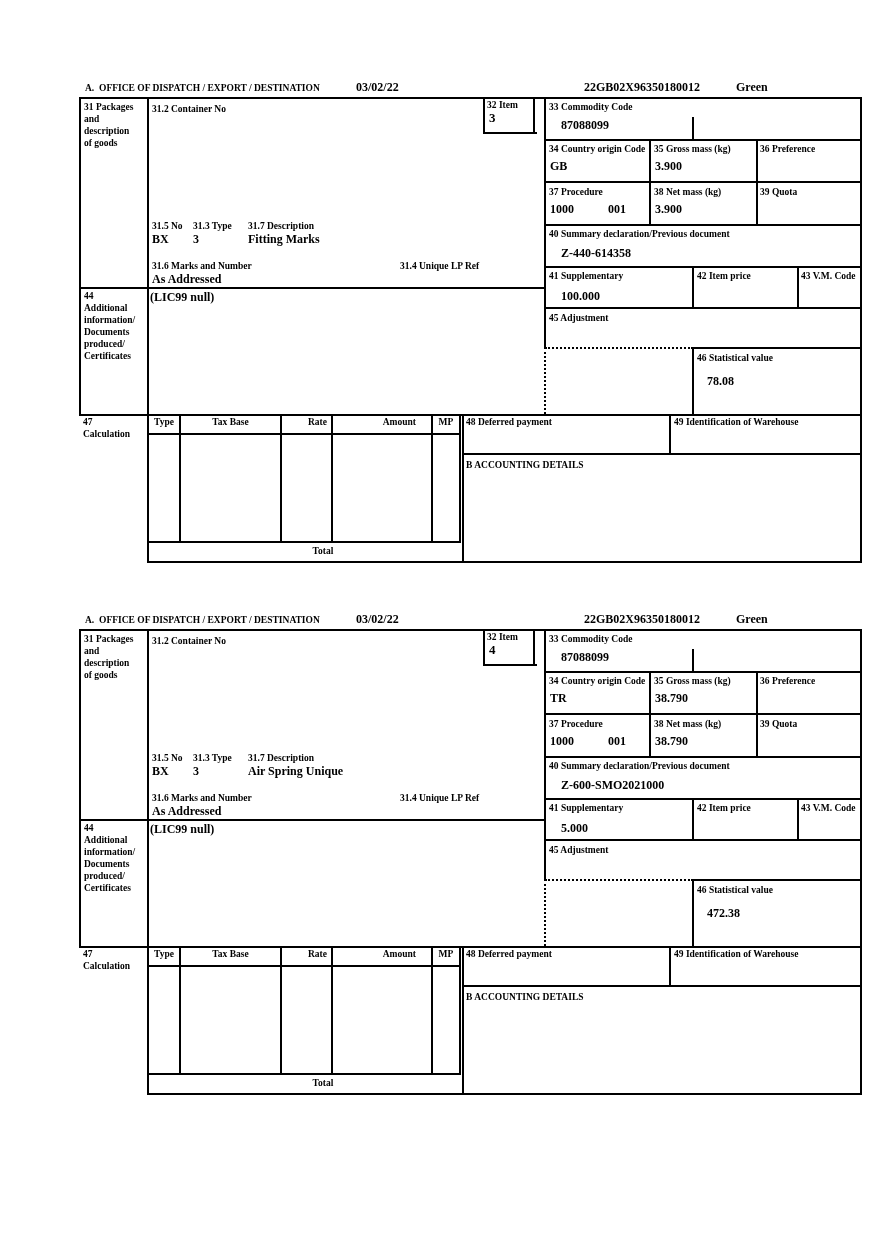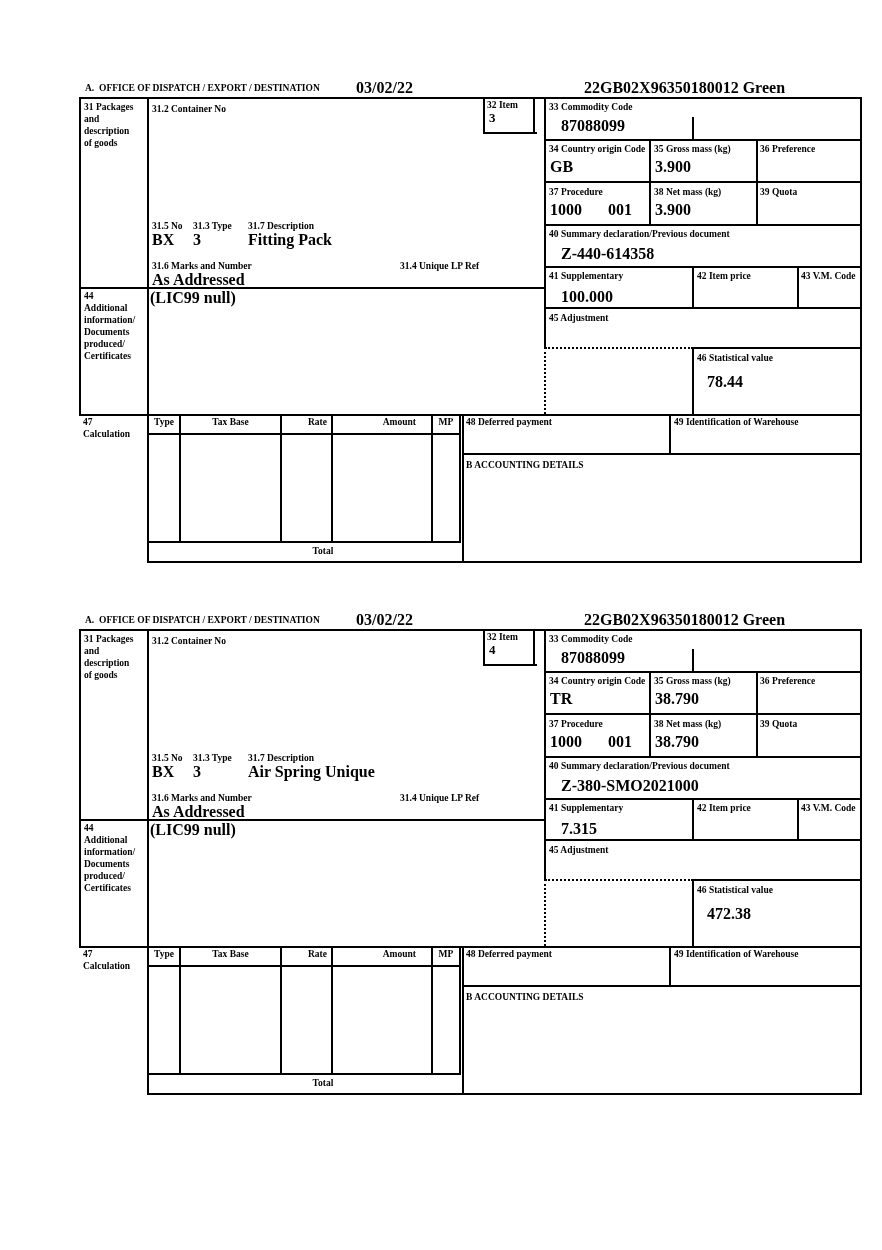--- a/index.html
+++ b/index.html
@@ -1,28 +1,28 @@
 <!DOCTYPE html>
 <html><head>
 <meta charset="utf-8">
 <style>
   html,body{margin:0;padding:0;background:#ffffff;}
   .page{position:relative;width:882px;height:1250px;background:#ffffff;color:#000;
         font-family:"Liberation Serif","DejaVu Serif",serif;overflow:hidden;}
   .section{position:absolute;left:0;width:882px;height:484px;}
   .lbl{position:absolute;font-size:9.5px;font-weight:700;line-height:11px;white-space:pre;}
-  .val{position:absolute;font-size:16px;font-weight:700;line-height:15px;white-space:pre;}
+  .val{position:absolute;font-size:12px;font-weight:700;line-height:15px;white-space:pre;}
   .val-sm{position:absolute;font-size:13px;font-weight:700;line-height:14px;white-space:pre;}
   .colh{position:absolute;top:337px;font-size:9.5px;font-weight:700;line-height:11px;}
   .c{text-align:center;} .r{text-align:right;}
   .hl{position:absolute;height:2px;background:#000;}
   .vl{position:absolute;width:2px;background:#000;}
   .hld{position:absolute;height:0;border-top:2px dotted #000;}
   .vld{position:absolute;width:0;border-left:2px dotted #000;}
-  .route{margin-left:4px;}
+  .route{margin-left:36px;}
 </style>
 </head>
 <body>
 
 <div class="page">
 
   <div class="section" style="top:80px">
 
     <div class="lbl" style="left:85px;top:3px">A.  OFFICE OF DISPATCH / EXPORT / DESTINATION</div>
     <div class="val" style="left:356px;top:0px">03/02/22</div>
@@ -89,28 +89,28 @@
     <div class="val" style="left:655px;top:122px">3.900</div>
     <div class="lbl" style="left:760px;top:107px">39 Quota</div>
     <div class="lbl" style="left:549px;top:149px">40 Summary declaration/Previous document</div>
     <div class="val" style="left:561px;top:166px">Z-440-614358</div>
     <div class="lbl" style="left:549px;top:191px">41 Supplementary</div>
     <div class="val" style="left:561px;top:209px">100.000</div>
     <div class="lbl" style="left:697px;top:191px">42 Item price</div>
     <div class="lbl" style="left:801px;top:191px">43 V.M. Code</div>
     <div class="lbl" style="left:549px;top:233px">45 Adjustment</div>
     <div class="lbl" style="left:697px;top:273px">46 Statistical value</div>
-    <div class="val" style="left:707px;top:294px">78.44</div>
+    <div class="val" style="left:707px;top:294px">78.08</div>
 
     <div class="lbl" style="left:152px;top:141px">31.5 No</div>
     <div class="lbl" style="left:193px;top:141px">31.3 Type</div>
     <div class="lbl" style="left:248px;top:141px">31.7 Description</div>
     <div class="val" style="left:152px;top:152px">BX</div>
     <div class="val" style="left:193px;top:152px">3</div>
-    <div class="val" style="left:248px;top:152px">Fitting Pack</div>
+    <div class="val" style="left:248px;top:152px">Fitting Marks</div>
     <div class="lbl" style="left:152px;top:181px">31.6 Marks and Number</div>
     <div class="lbl" style="left:400px;top:181px">31.4 Unique LP Ref</div>
     <div class="val" style="left:152px;top:192px">As Addressed</div>
 
     <div class="lbl" style="left:84px;top:211px">44</div>
     <div class="lbl" style="left:84px;top:223px">Additional</div>
     <div class="lbl" style="left:84px;top:235px">information/</div>
     <div class="lbl" style="left:84px;top:247px">Documents</div>
     <div class="lbl" style="left:84px;top:259px">produced/</div>
     <div class="lbl" style="left:84px;top:271px">Certificates</div>
@@ -189,23 +189,23 @@
     <div class="lbl" style="left:654px;top:64px">35 Gross mass (kg)</div>
     <div class="val" style="left:655px;top:79px">38.790</div>
     <div class="lbl" style="left:760px;top:64px">36 Preference</div>
     <div class="lbl" style="left:549px;top:107px">37 Procedure</div>
     <div class="val" style="left:550px;top:122px">1000</div>
     <div class="val" style="left:608px;top:122px">001</div>
     <div class="lbl" style="left:654px;top:107px">38 Net mass (kg)</div>
     <div class="val" style="left:655px;top:122px">38.790</div>
     <div class="lbl" style="left:760px;top:107px">39 Quota</div>
     <div class="lbl" style="left:549px;top:149px">40 Summary declaration/Previous document</div>
-    <div class="val" style="left:561px;top:166px">Z-380-SMO2021000</div>
+    <div class="val" style="left:561px;top:166px">Z-600-SMO2021000</div>
     <div class="lbl" style="left:549px;top:191px">41 Supplementary</div>
-    <div class="val" style="left:561px;top:209px">7.315</div>
+    <div class="val" style="left:561px;top:209px">5.000</div>
     <div class="lbl" style="left:697px;top:191px">42 Item price</div>
     <div class="lbl" style="left:801px;top:191px">43 V.M. Code</div>
     <div class="lbl" style="left:549px;top:233px">45 Adjustment</div>
     <div class="lbl" style="left:697px;top:273px">46 Statistical value</div>
     <div class="val" style="left:707px;top:294px">472.38</div>
 
     <div class="lbl" style="left:152px;top:141px">31.5 No</div>
     <div class="lbl" style="left:193px;top:141px">31.3 Type</div>
     <div class="lbl" style="left:248px;top:141px">31.7 Description</div>
     <div class="val" style="left:152px;top:152px">BX</div>

